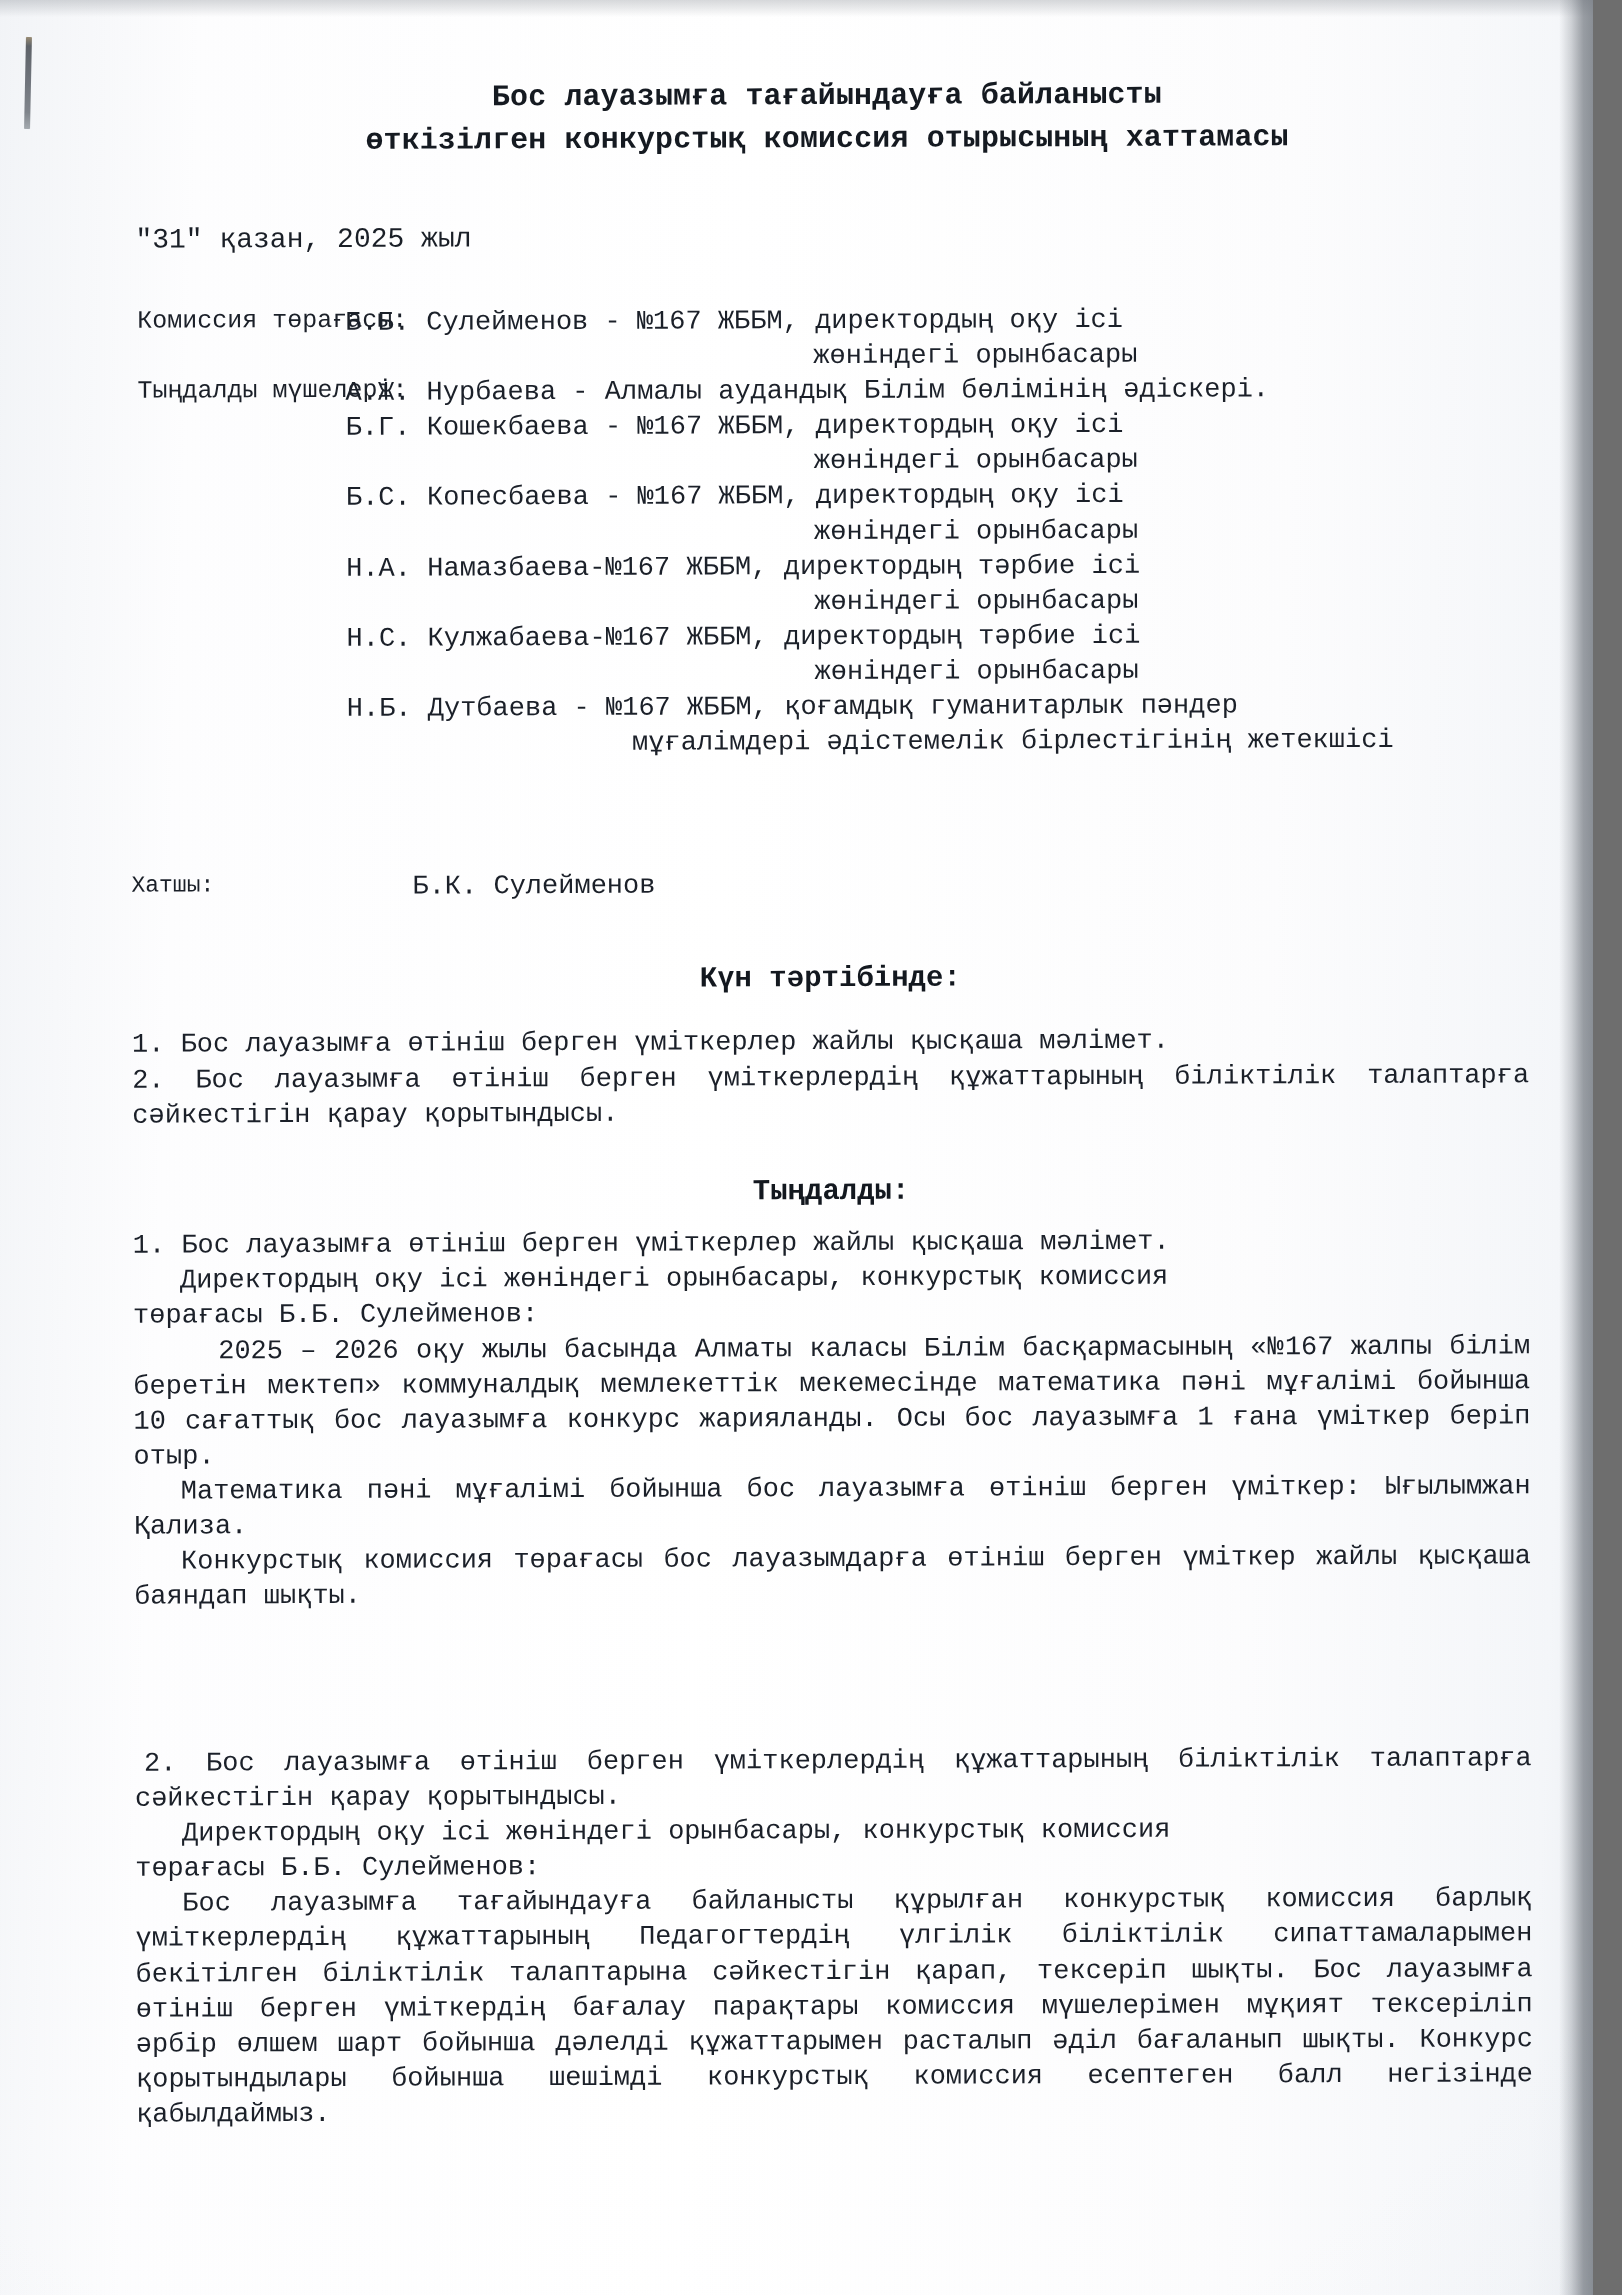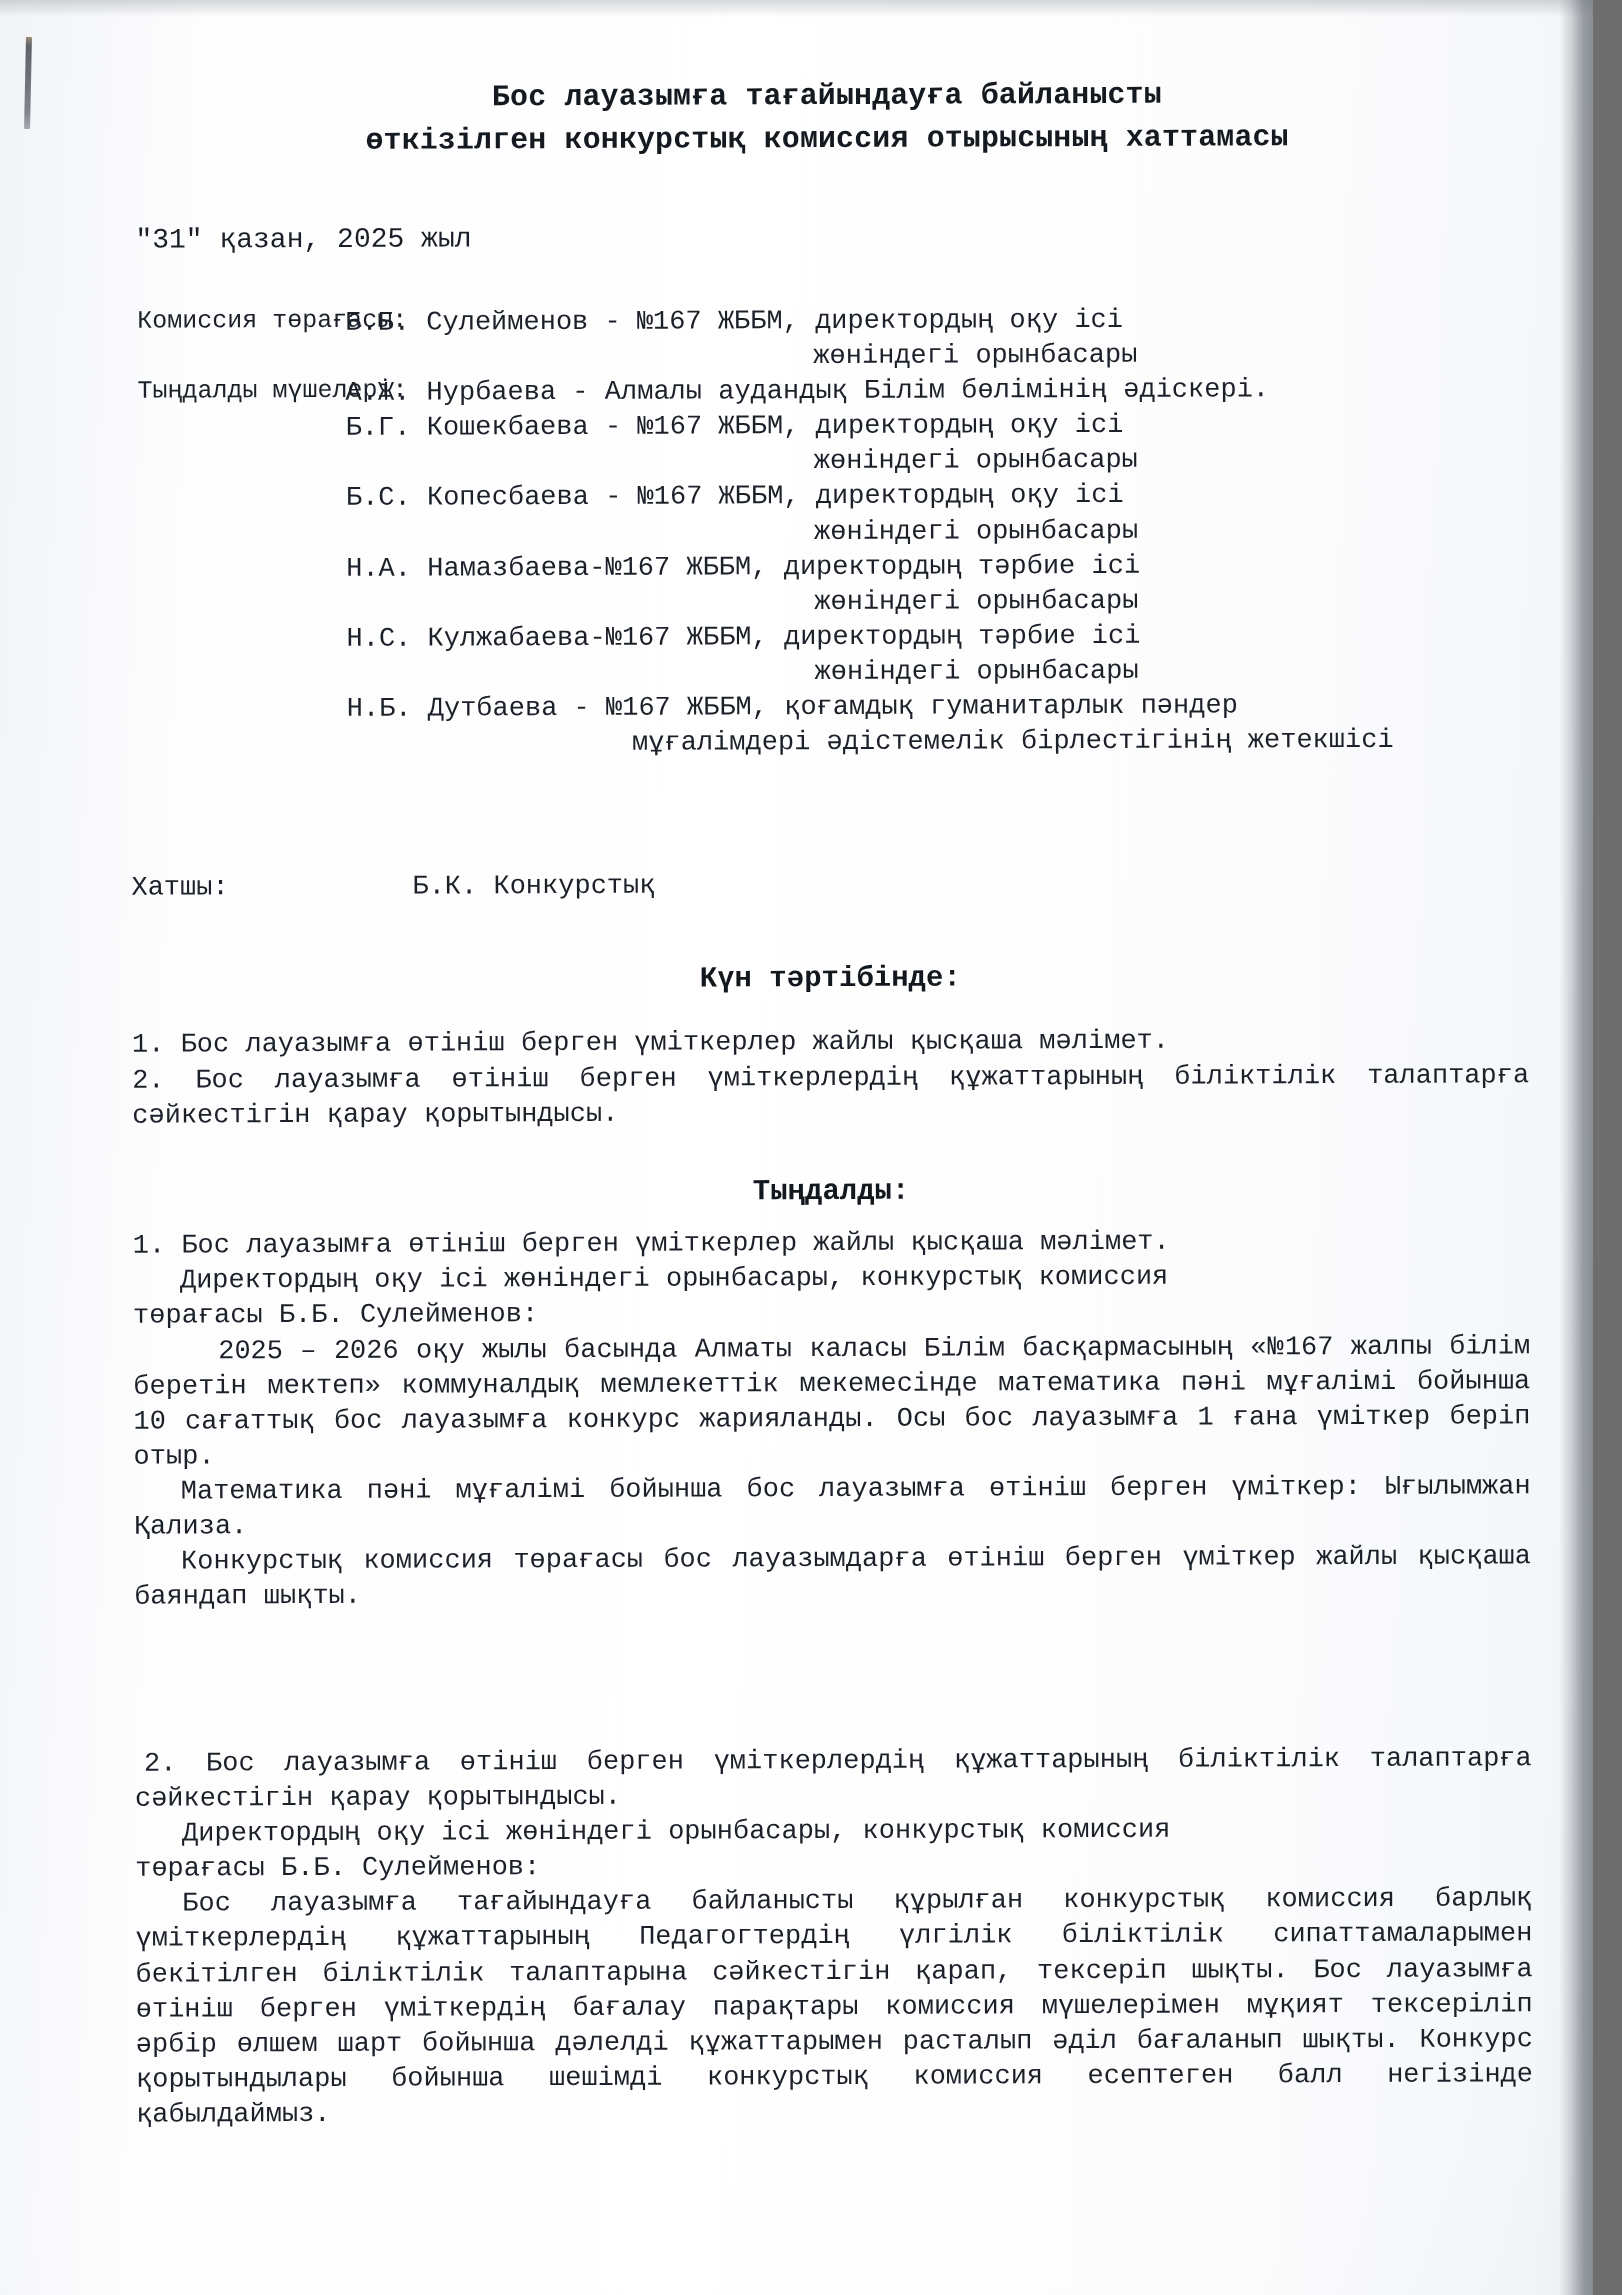--- a/index.html
+++ b/index.html
@@ -109,21 +109,21 @@
   .roster-val {
     margin-left: 216px;
     font-size: 27px;
     line-height: 1.30;
     color: #1b2029;
   }
   .roster-val .cont { display: block; text-align: center; padding-left: 79px; }
   .roster-val .cont.wide { padding-left: 151px; }
 
   .sec-row { position: absolute; top: 870px; left: 0; width: 100%; }
-  .sec-label { position: absolute; left: 0; font-size: 27px; color: #1b2029; }
+  .sec-label { position: absolute; left: 0; font-size: 23px; color: #1b2029; }
   .sec-name { margin-left: 281px; font-size: 27px; color: #1b2029; }
 
   
   .sec-head {
     text-align: center;
     font-weight: bold;
     font-size: 29px;
     color: #13181f;
   }
 
@@ -199,21 +199,21 @@
         </div>
         <div class="roster-val">
           <span>Н.Б. Дутбаева - №167 ЖББМ, қоғамдық гуманитарлык пәндер</span>
           <span class="cont wide">мұғалімдері әдістемелік бірлестігінің  жетекшісі</span>
         </div>
       </div>
     </div>
 
     <div class="sec-row">
       <span class="sec-label">Хатшы:</span>
-      <span class="sec-name">Б.К. Конкурстық</span>
+      <span class="sec-name">Б.К. Сулейменов</span>
     </div>
 
     <div id="agenda">
       <div class="sec-head">Күн тәртібінде:</div>
       <p class="para just">1. Бос лауазымға өтініш берген үміткерлер жайлы қысқаша мәлімет.</p>
       <p class="para just">2. Бос лауазымға өтініш берген үміткерлердің құжаттарының біліктілік талаптарға сәйкестігін қарау қорытындысы.</p>
     </div>
 
     <div id="heard">
       <div class="sec-head">Тыңдалды:</div>

